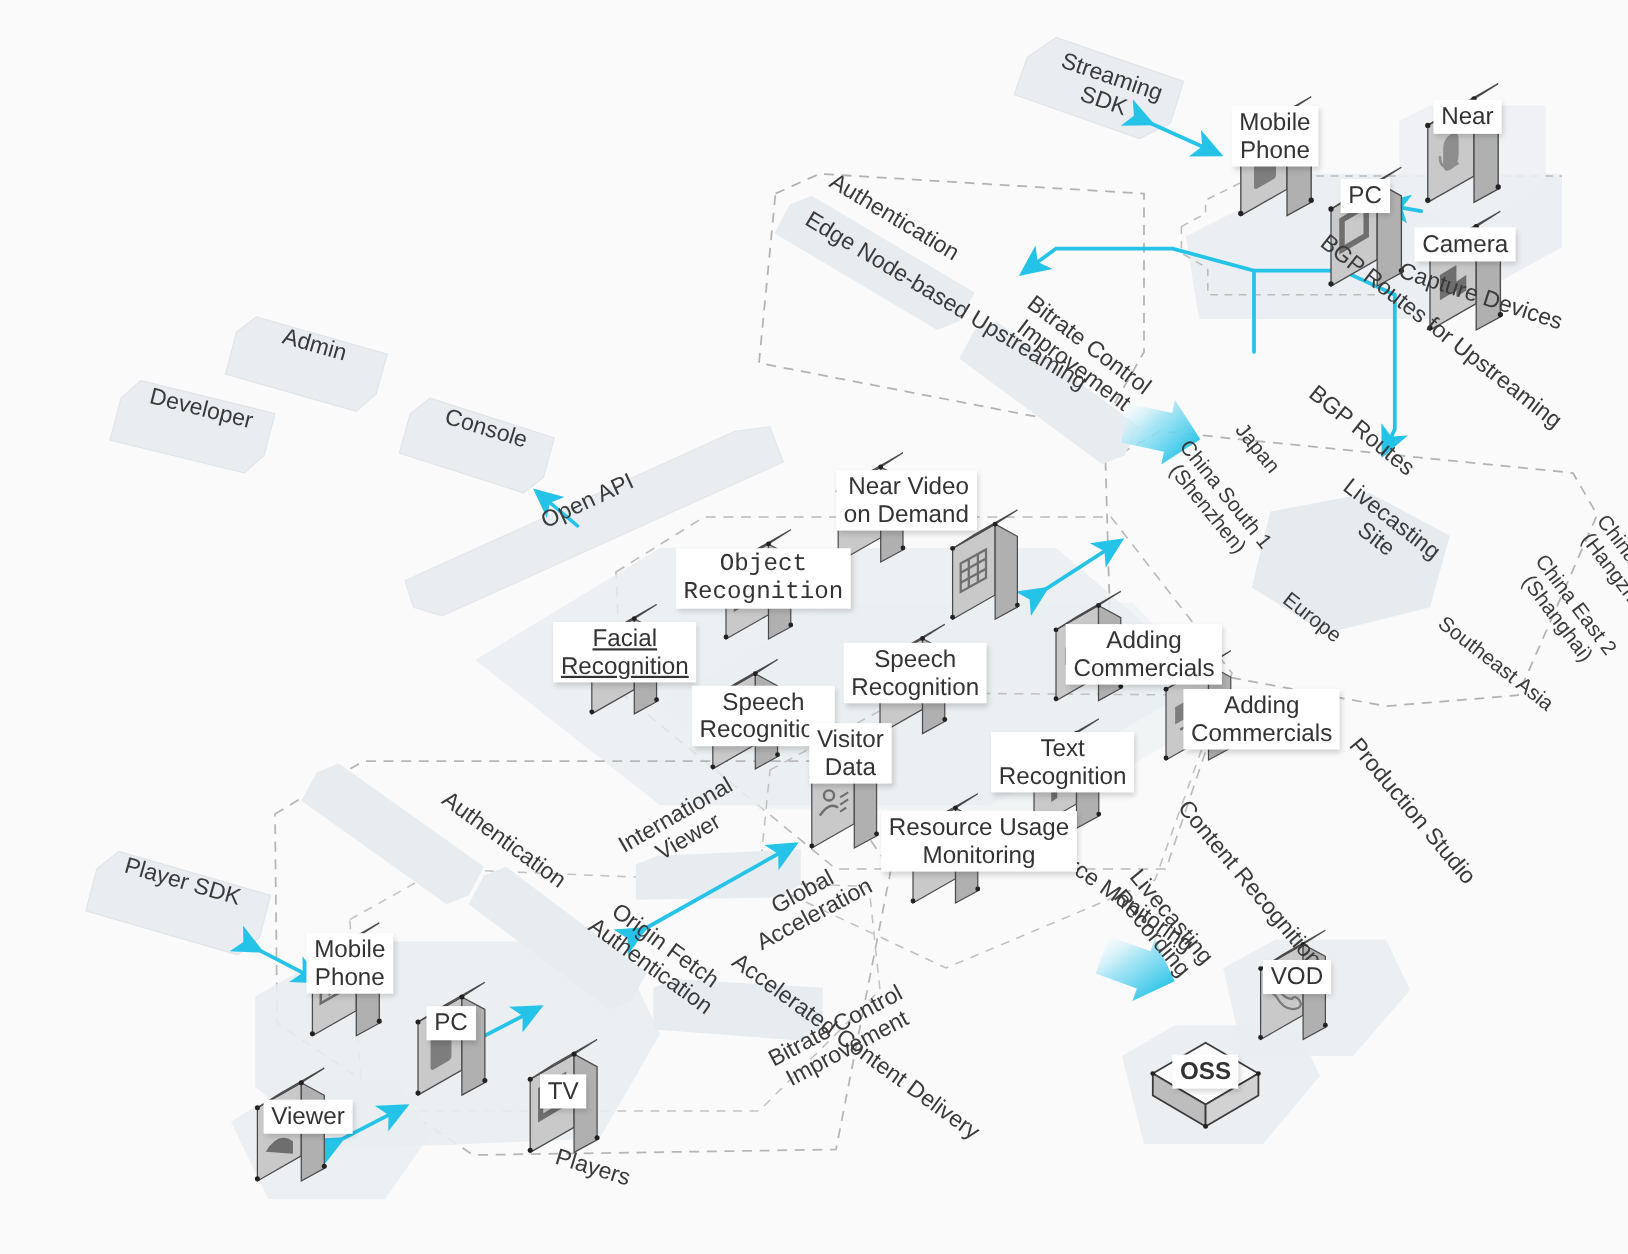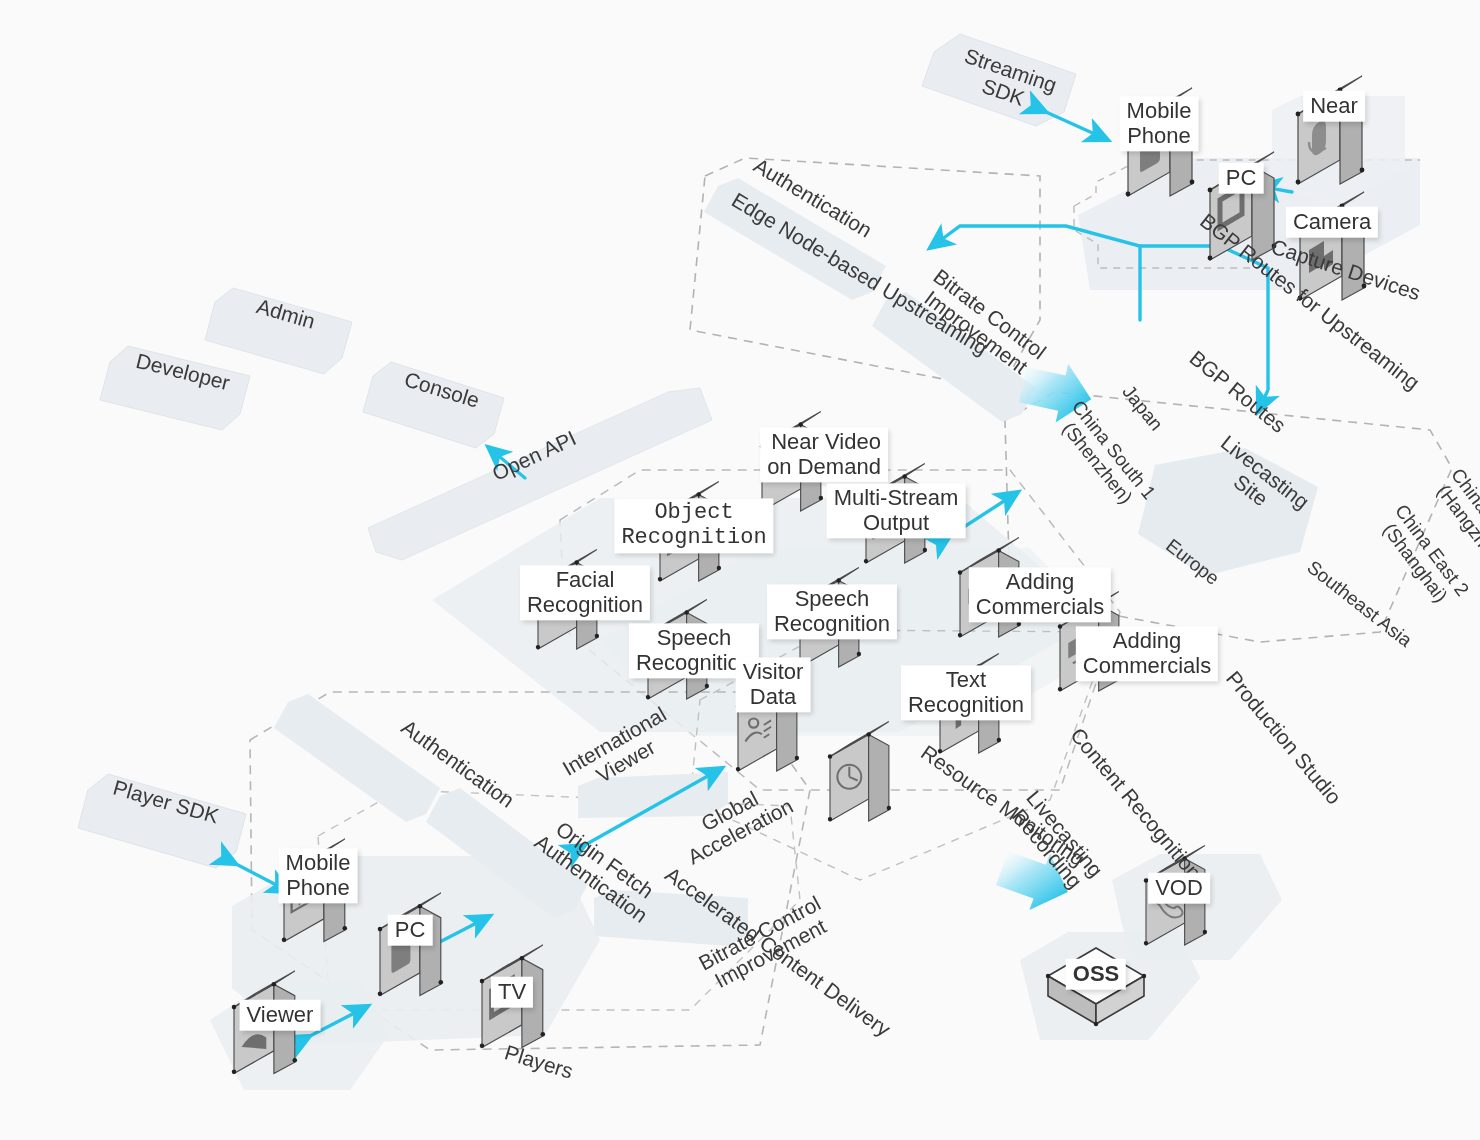--- a/index.html
+++ b/index.html
@@ -457,36 +457,36 @@
 <div class="chip" style="left:1159px;top:90px;">Mobile
 Phone</div>
 <div class="chip" style="left:1241px;top:144px;">PC</div>
 <div class="chip" style="left:1334px;top:72px;">Near</div>
 <div class="chip" style="left:1332px;top:188px;">Camera</div>
 
 <div class="chip" style="left:824px;top:421px;text-align:right;">Near Video
 on Demand</div>
 <div class="chip" style="left:694px;top:492px;font-family:Liberation Mono, monospace;">Object
 Recognition</div>
-<div class="chip" style="left:896px;top:477px;">Multi-Stream
-Output</div>
-<div class="chip" style="left:585px;top:559px;">Facial
+<div class="chip" style="left:568px;top:559px;text-decoration:underline;">Facial
 Recognition</div>
 <div class="chip" style="left:694px;top:617px;">Speech
 Recognition</div>
 <div class="chip" style="left:832px;top:578px;">Speech
 Recognition</div>
 <div class="chip" style="left:1040px;top:561px;">Adding
 Commercials</div>
 <div class="chip" style="left:773px;top:651px;">Visitor
 Data</div>
 <div class="chip" style="left:966px;top:659px;text-align:center;">Text
 Recognition</div>
 <div class="chip" style="left:1147px;top:620px;">Adding
 Commercials</div>
+<div class="chip" style="left:890px;top:731px;">Resource Usage
+Monitoring</div>
 
 <div class="chip" style="left:1096px;top:940px;font-weight:bold;">OSS</div>
 <div class="chip" style="left:1179px;top:854px;">VOD</div>
 
 <div class="chip" style="left:318px;top:842px;">Mobile
 Phone</div>
 <div class="chip" style="left:410px;top:896px;">PC</div>
 <div class="chip" style="left:512px;top:958px;">TV</div>
 <div class="chip" style="left:280px;top:981px;">Viewer</div>
 

